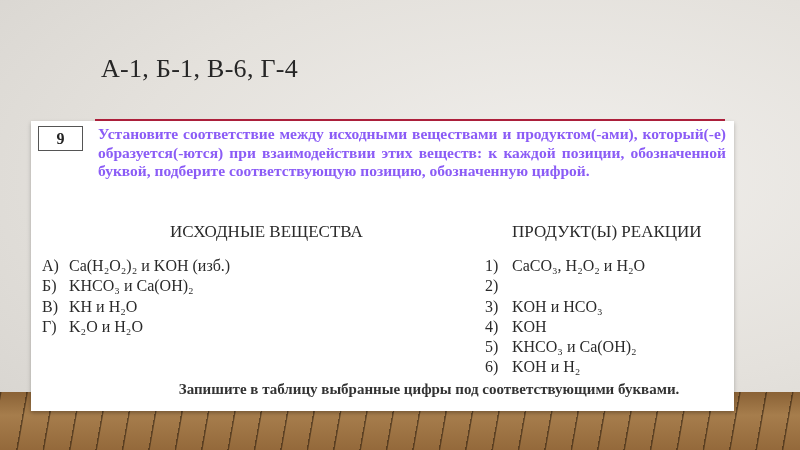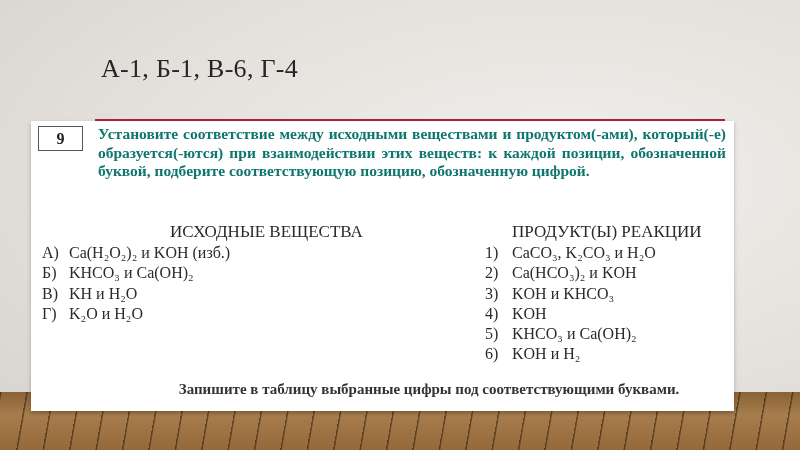--- a/index.html
+++ b/index.html
@@ -27,25 +27,25 @@
     background:#fff;
     box-shadow: 0 2px 4px rgba(0,0,0,0.25);
   }
   .task-num {
     position:absolute; left:7px; top:5px; width:45px; height:25px;
     border:1px solid #555; box-sizing:border-box;
     font-weight:bold; font-size:16px; text-align:center; line-height:23px; color:#222;
   }
   .question {
     position:absolute; left:67px; top:4px; width:628px;
-    font-weight:bold; font-size:15.5px; line-height:18.5px; color:#0f766e;
+    font-weight:bold; font-size:15.5px; line-height:18.5px; color:#8b5cf6;
     text-align:justify; text-align-last:left; margin:0;
   }
   .col { position:absolute; color:#2a2a2a; }
-  .col-head { font-size:17px; line-height:20px; margin-bottom:1px; white-space:nowrap;text-align:right; }
+  .col-head { font-size:17px; line-height:20px; margin-bottom:14px; white-space:nowrap;text-align:right; }
   .item { font-size:16px; line-height:20.3px; white-space:nowrap; display:flex; }
   .item .lbl { display:inline-block; width:27px; }
   .left-col { left:11px; top:101px; }
   .left-col .col-head { padding-left:128px; }
   .right-col { left:454px; top:101px; }
   .right-col .col-head { padding-left:27px;font-family:Liberation Serif, serif; }
   .footer-text {
     position:absolute; left:0; width:796px; top:260px; text-align:center;
     font-weight:bold; font-size:15px; color:#333;
   }
@@ -79,29 +79,28 @@
     <div class="item">
         <span class="lbl">Г)</span>
         <span>K₂O и H₂O</span>
       </div>
   </div>
 
   <div class="col right-col">
     <div class="col-head">ПРОДУКТ(Ы) РЕАКЦИИ</div>
     <div class="item">
         <span class="lbl">1)</span>
-        <span>CaCO₃, K₂CO₃ и H₂O</span>
+        <span>CaCO₃, H₂O₂ и H₂O</span>
       </div>
     <div class="item">
         <span class="lbl">2)</span>
-        <span>Ca(HCO₃)₂ и KOH</span>
       </div>
     <div class="item">
         <span class="lbl">3)</span>
-        <span>KOH и KHCO₃</span>
+        <span>KOH и HCO₃</span>
       </div>
     <div class="item">
         <span class="lbl">4)</span>
         <span>KOH</span>
       </div>
     <div class="item">
         <span class="lbl">5)</span>
         <span>KHCO₃ и Ca(OH)₂</span>
       </div>
     <div class="item">

